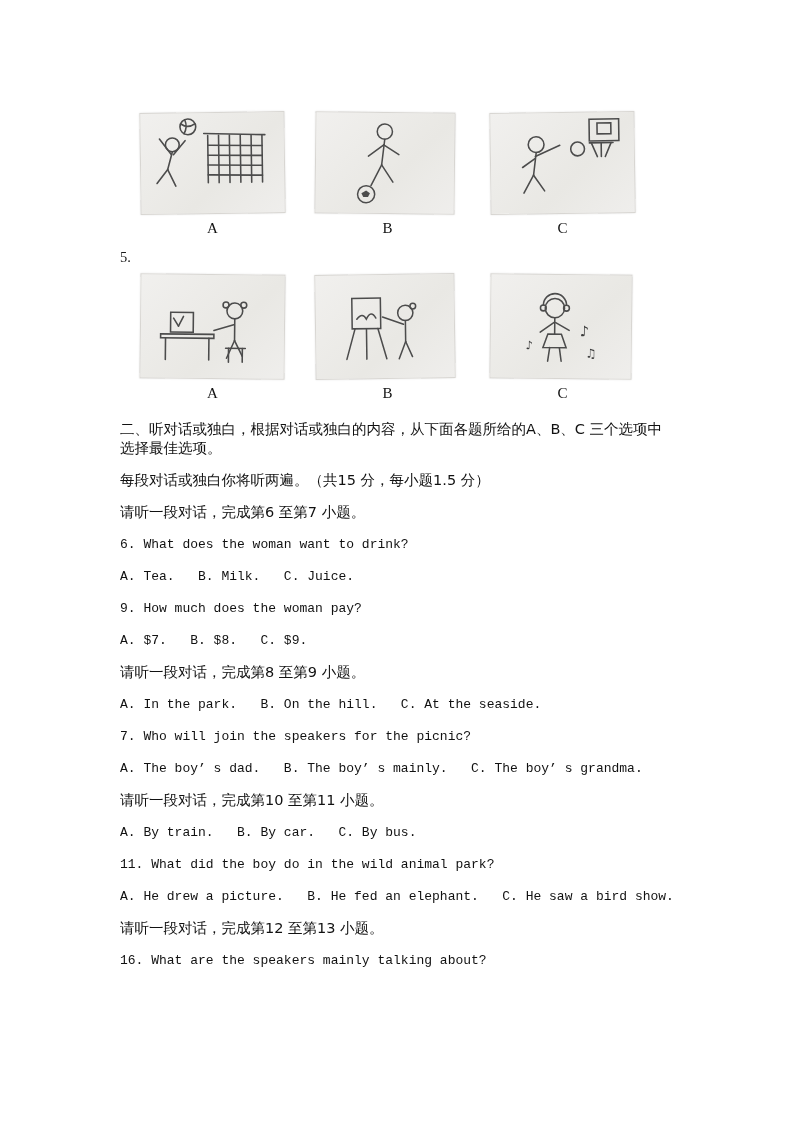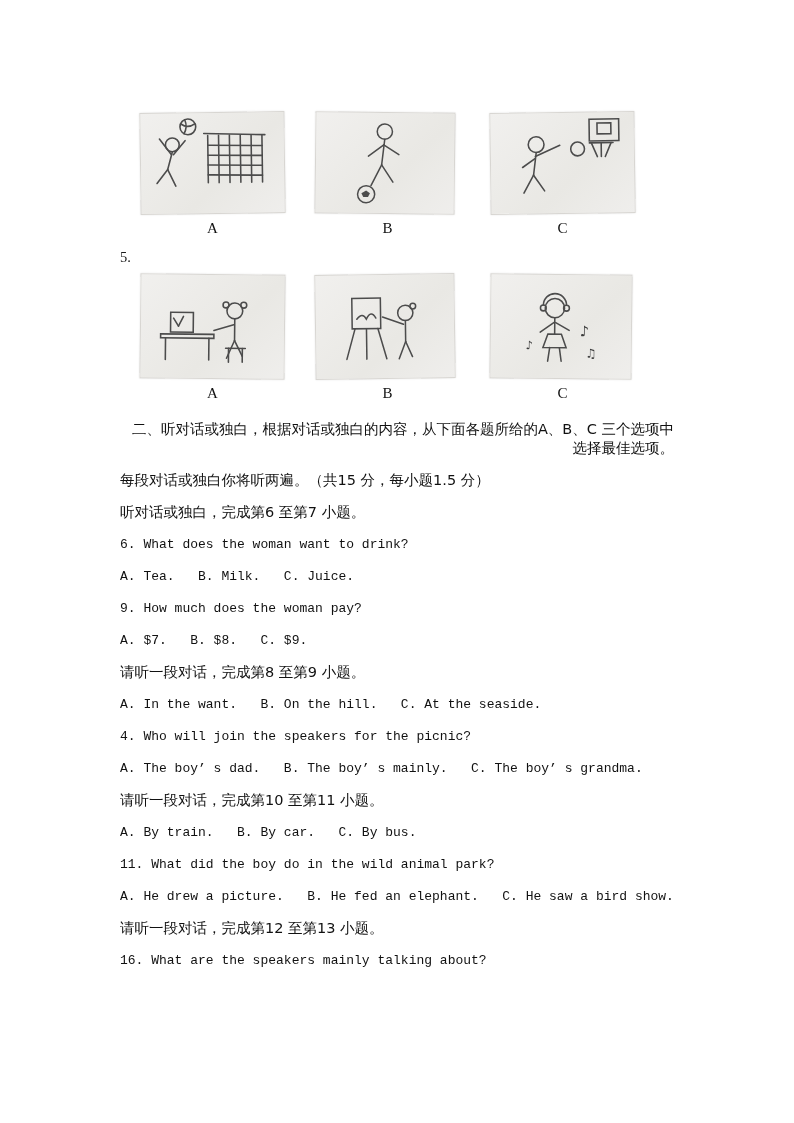--- a/index.html
+++ b/index.html
@@ -48,21 +48,21 @@
     margin: 12px 0 8px 0;
     font-family: "Liberation Serif", serif;
   }
   .cn {
     font-family: "DejaVu Sans", sans-serif;
     font-size: 14.5px;
     line-height: 19px;
     margin: 0 0 13px 0;
     color: #111;
   }
-  .cn.heading { margin-top: 18px; text-align: right; }
+  .cn.heading { margin-top: 18px; }
   .en {
     font-family: "Liberation Mono", "DejaVu Sans Mono", monospace;
     font-size: 13px;
     line-height: 19px;
     margin: 0 0 13px 0;
     white-space: pre-wrap;
     color: #111;
   }
 </style>
 </head>
@@ -211,29 +211,29 @@
           <text x="36" y="74" font-size="12">♪</text>
         </svg>
       </span>
       <figcaption>C</figcaption>
     </figure>
   </div>
 
   <p class="cn heading">二、听对话或独白，根据对话或独白的内容，从下面各题所给的A、B、C 三个选项中选择最佳选项。</p>
   <p class="cn">每段对话或独白你将听两遍。（共15 分，每小题1.5 分）</p>
 
-  <p class="cn">听对话或独白，完成第6 至第7 小题。</p>
+  <p class="cn">请听一段对话，完成第6 至第7 小题。</p>
   <p class="en">6. What does the woman want to drink?</p>
   <p class="en">A. Tea.   B. Milk.   C. Juice.</p>
   <p class="en">9. How much does the woman pay?</p>
   <p class="en">A. $7.   B. $8.   C. $9.</p>
 
   <p class="cn">请听一段对话，完成第8 至第9 小题。</p>
-  <p class="en">A. In the want.   B. On the hill.   C. At the seaside.</p>
-  <p class="en">4. Who will join the speakers for the picnic?</p>
+  <p class="en">A. In the park.   B. On the hill.   C. At the seaside.</p>
+  <p class="en">7. Who will join the speakers for the picnic?</p>
   <p class="en">A. The boy’ s dad.   B. The boy’ s mainly.   C. The boy’ s grandma.</p>
 
   <p class="cn">请听一段对话，完成第10 至第11 小题。</p>
   <p class="en">A. By train.   B. By car.   C. By bus.</p>
   <p class="en">11. What did the boy do in the wild animal park?</p>
   <p class="en">A. He drew a picture.   B. He fed an elephant.   C. He saw a bird show.</p>
 
   <p class="cn">请听一段对话，完成第12 至第13 小题。</p>
   <p class="en">16. What are the speakers mainly talking about?</p>
 

